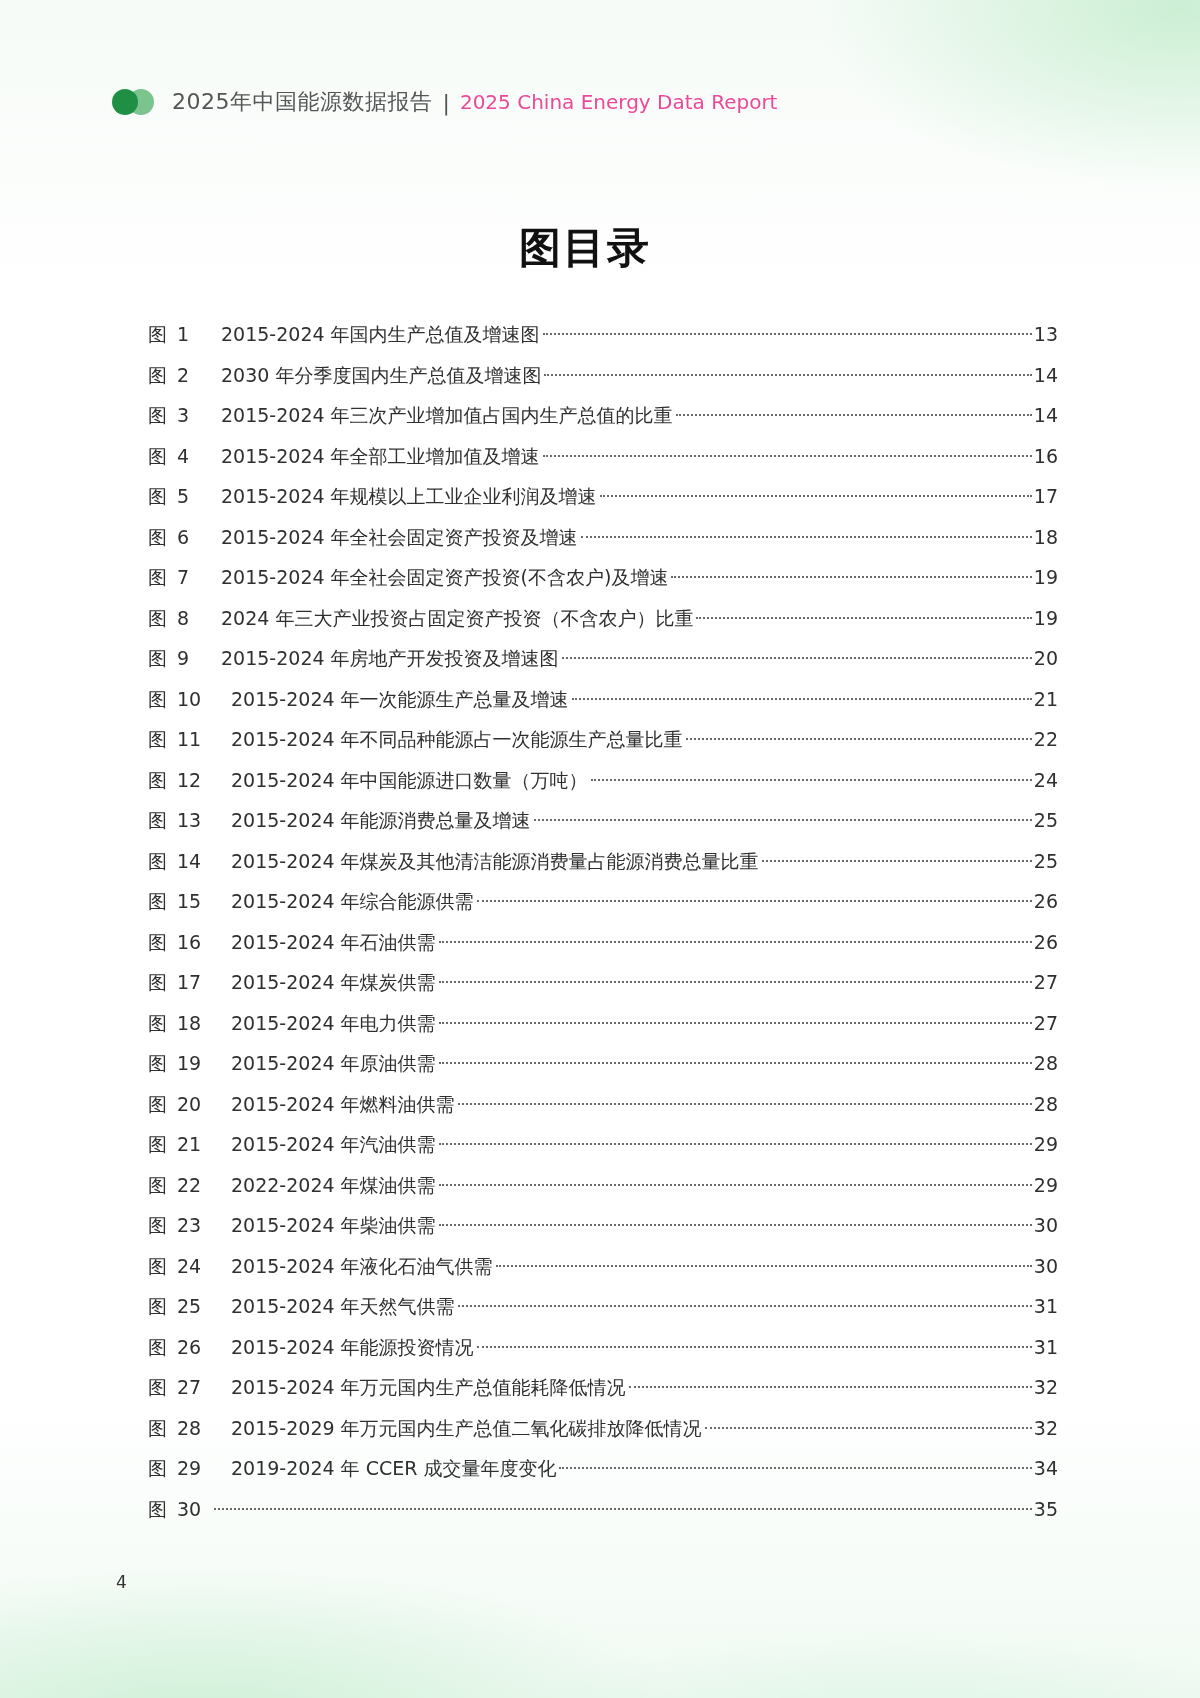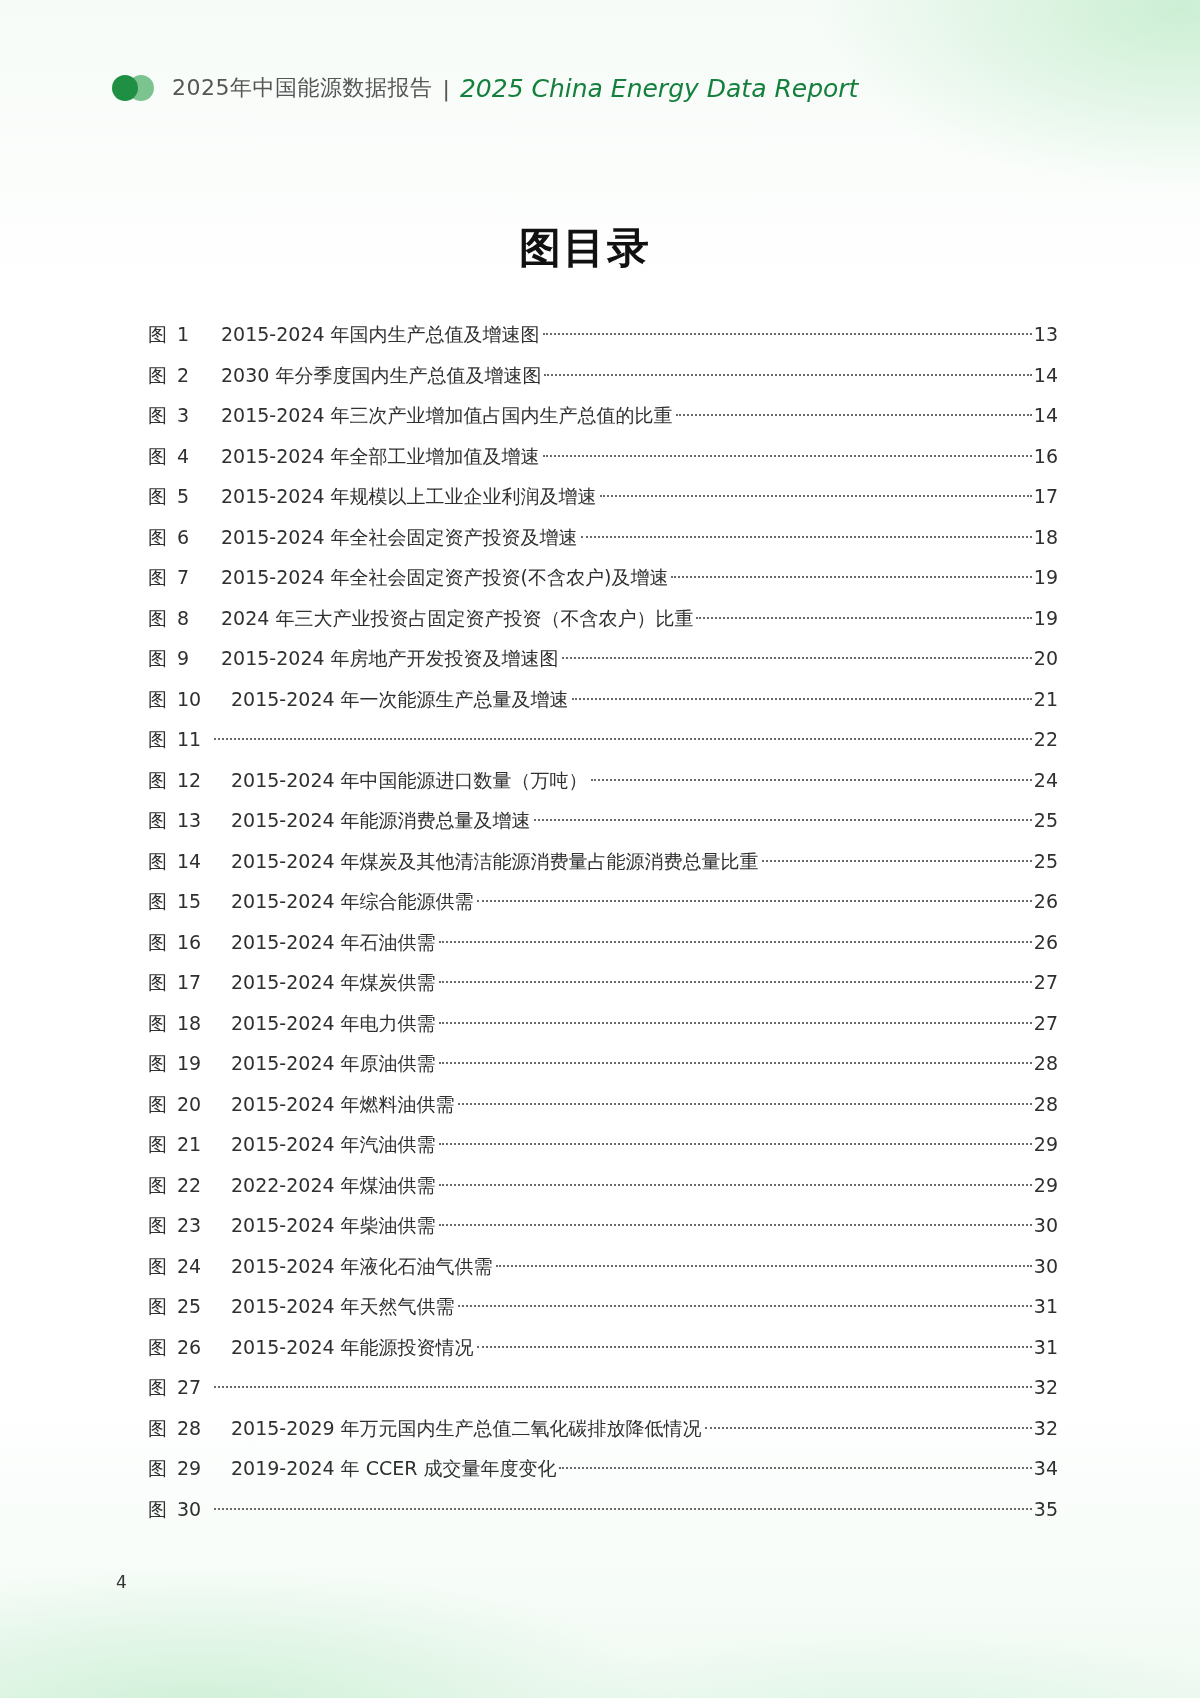--- a/index.html
+++ b/index.html
@@ -12,21 +12,21 @@
     color: #2b2b2b;
     background:
       radial-gradient(ellipse 520px 260px at 1180px 10px, rgba(190,235,200,0.75), rgba(255,255,255,0) 70%),
       radial-gradient(ellipse 700px 220px at 200px 1720px, rgba(200,238,210,0.85), rgba(255,255,255,0) 70%),
       radial-gradient(ellipse 600px 160px at 900px 1740px, rgba(210,242,220,0.7), rgba(255,255,255,0) 70%),
       linear-gradient(180deg, #f6fbf7 0%, #ffffff 18%, #ffffff 82%, #f1faf3 100%);
   }
   .header {
     position: absolute;
     left: 112px;
-    top: 72px;
+    top: 86px;
     height: 32px;
     display: flex;
     align-items: center;
   }
   .logo {
     position: relative;
     width: 44px;
     height: 28px;
     margin-right: 16px;
   }
@@ -43,23 +43,22 @@
     font-size: 22px;
     color: #555;
     letter-spacing: 0.5px;
   }
   .header-sep {
     font-size: 22px;
     color: #555;
     margin: 0 10px;
   }
   .header-en {
-    font-size: 25px;
-    color: #15803d;
-    font-style: italic;
+    font-size: 20px;
+    color: #ec4899;
   }
   .page-title {
     position: absolute;
     left: 0;
     width: 1170px;
     top: 220px;
     text-align: center;
     font-size: 42px;
     font-weight: bold;
     color: #111;
@@ -185,20 +184,21 @@
     <li class="toc-row">
       <span class="fig-label">图</span>
       <span class="fig-num two">10</span>
       <span class="fig-title">2015-2024 年一次能源生产总量及增速</span>
       <span class="leader"></span>
       <span class="page-ref">21</span>
     </li>
     <li class="toc-row">
       <span class="fig-label">图</span>
       <span class="fig-num two">11</span>
+      <span class="fig-title">2015-2024 年不同品种能源占一次能源生产总量比重</span>
       <span class="leader"></span>
       <span class="page-ref">22</span>
     </li>
     <li class="toc-row">
       <span class="fig-label">图</span>
       <span class="fig-num two">12</span>
       <span class="fig-title">2015-2024 年中国能源进口数量（万吨）</span>
       <span class="leader"></span>
       <span class="page-ref">24</span>
     </li>
@@ -296,20 +296,21 @@
     <li class="toc-row">
       <span class="fig-label">图</span>
       <span class="fig-num two">26</span>
       <span class="fig-title">2015-2024 年能源投资情况</span>
       <span class="leader"></span>
       <span class="page-ref">31</span>
     </li>
     <li class="toc-row">
       <span class="fig-label">图</span>
       <span class="fig-num two">27</span>
+      <span class="fig-title">2015-2024 年万元国内生产总值能耗降低情况</span>
       <span class="leader"></span>
       <span class="page-ref">32</span>
     </li>
     <li class="toc-row">
       <span class="fig-label">图</span>
       <span class="fig-num two">28</span>
       <span class="fig-title">2015-2029 年万元国内生产总值二氧化碳排放降低情况</span>
       <span class="leader"></span>
       <span class="page-ref">32</span>
     </li>

